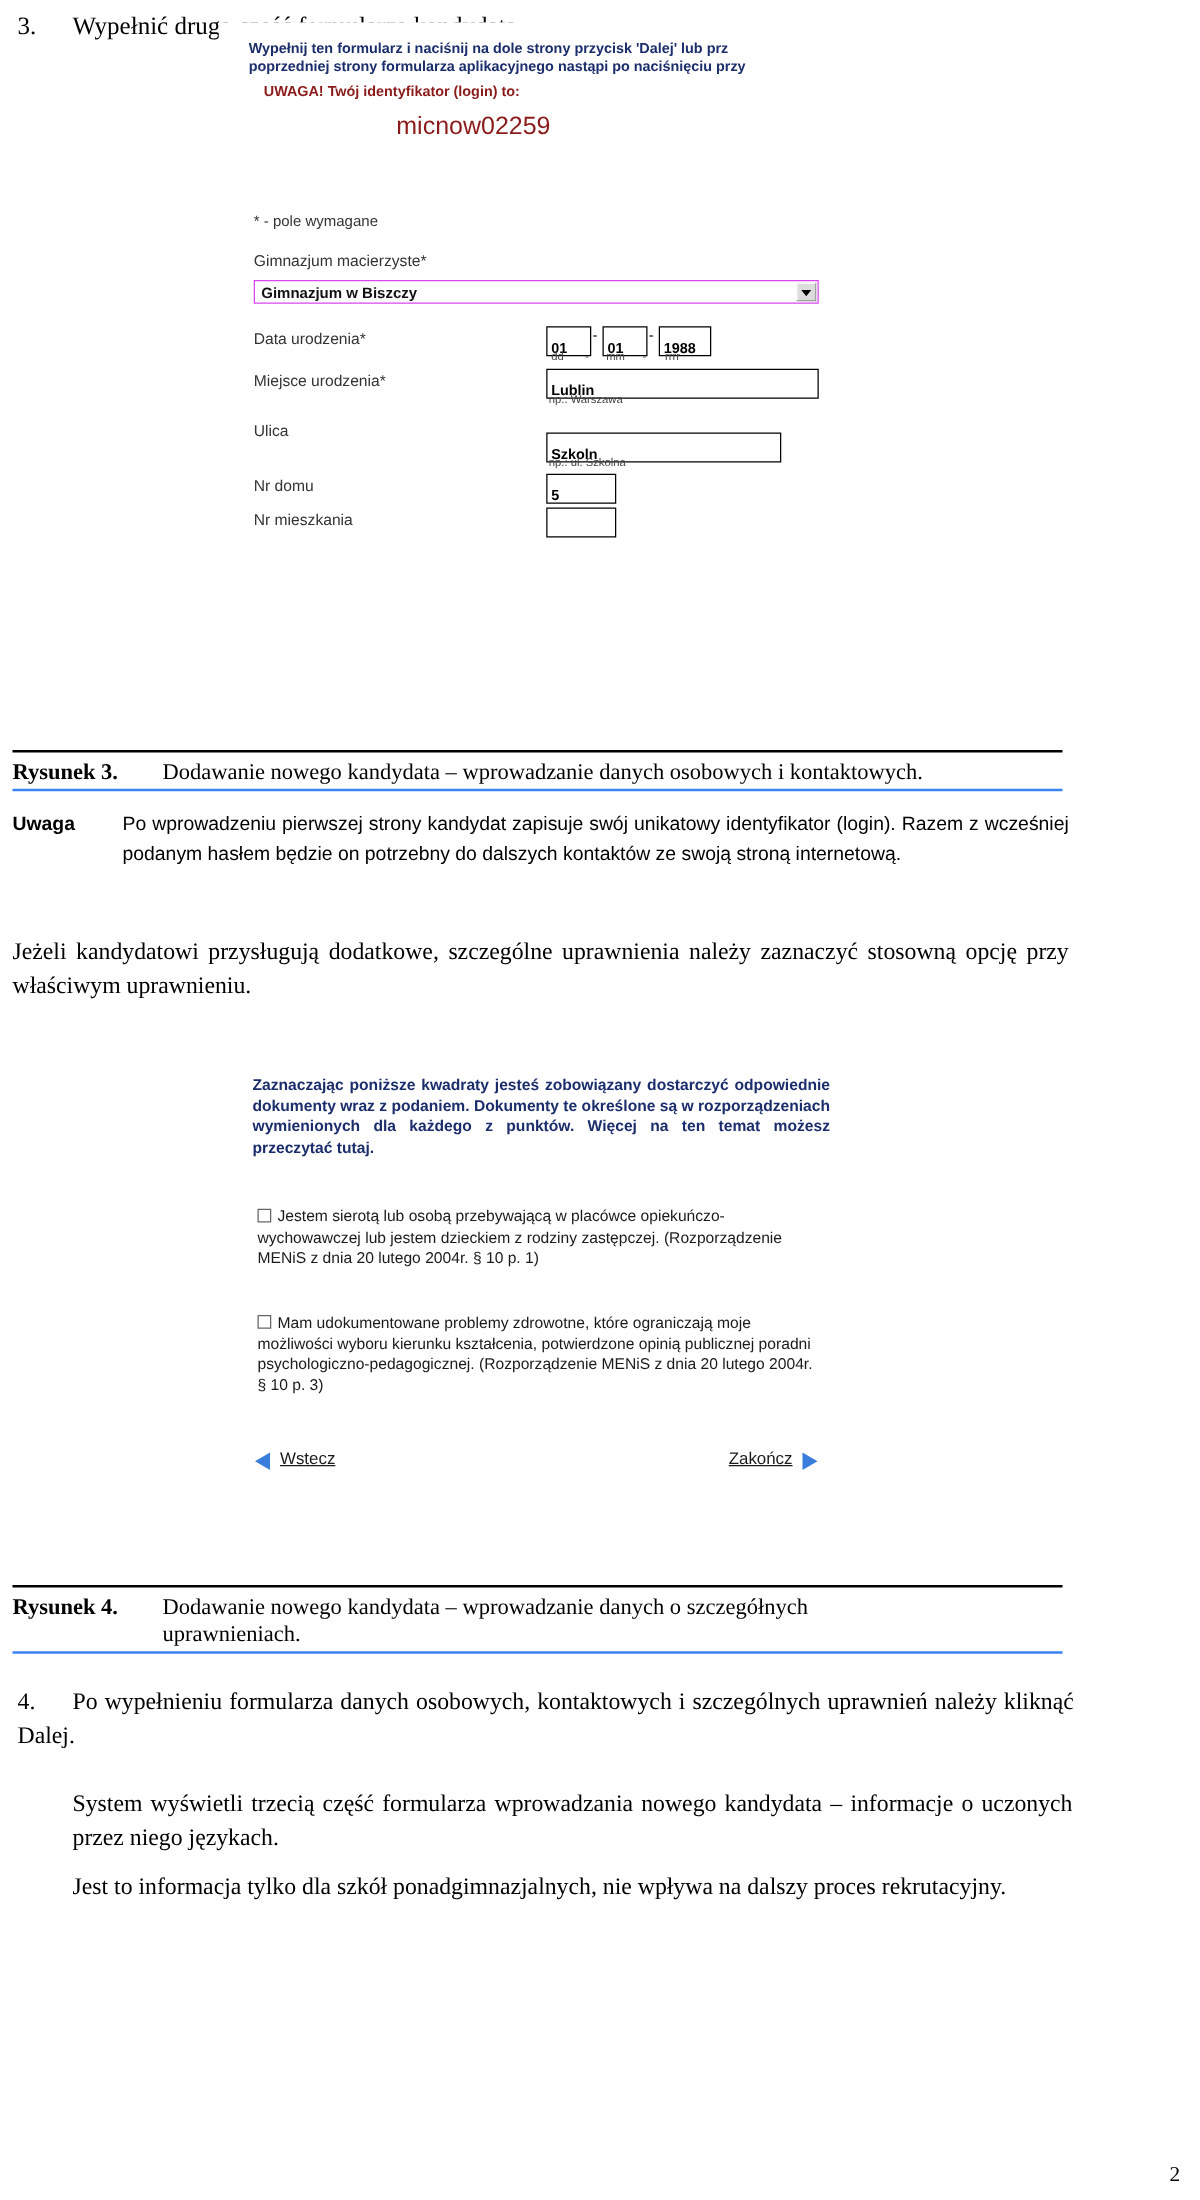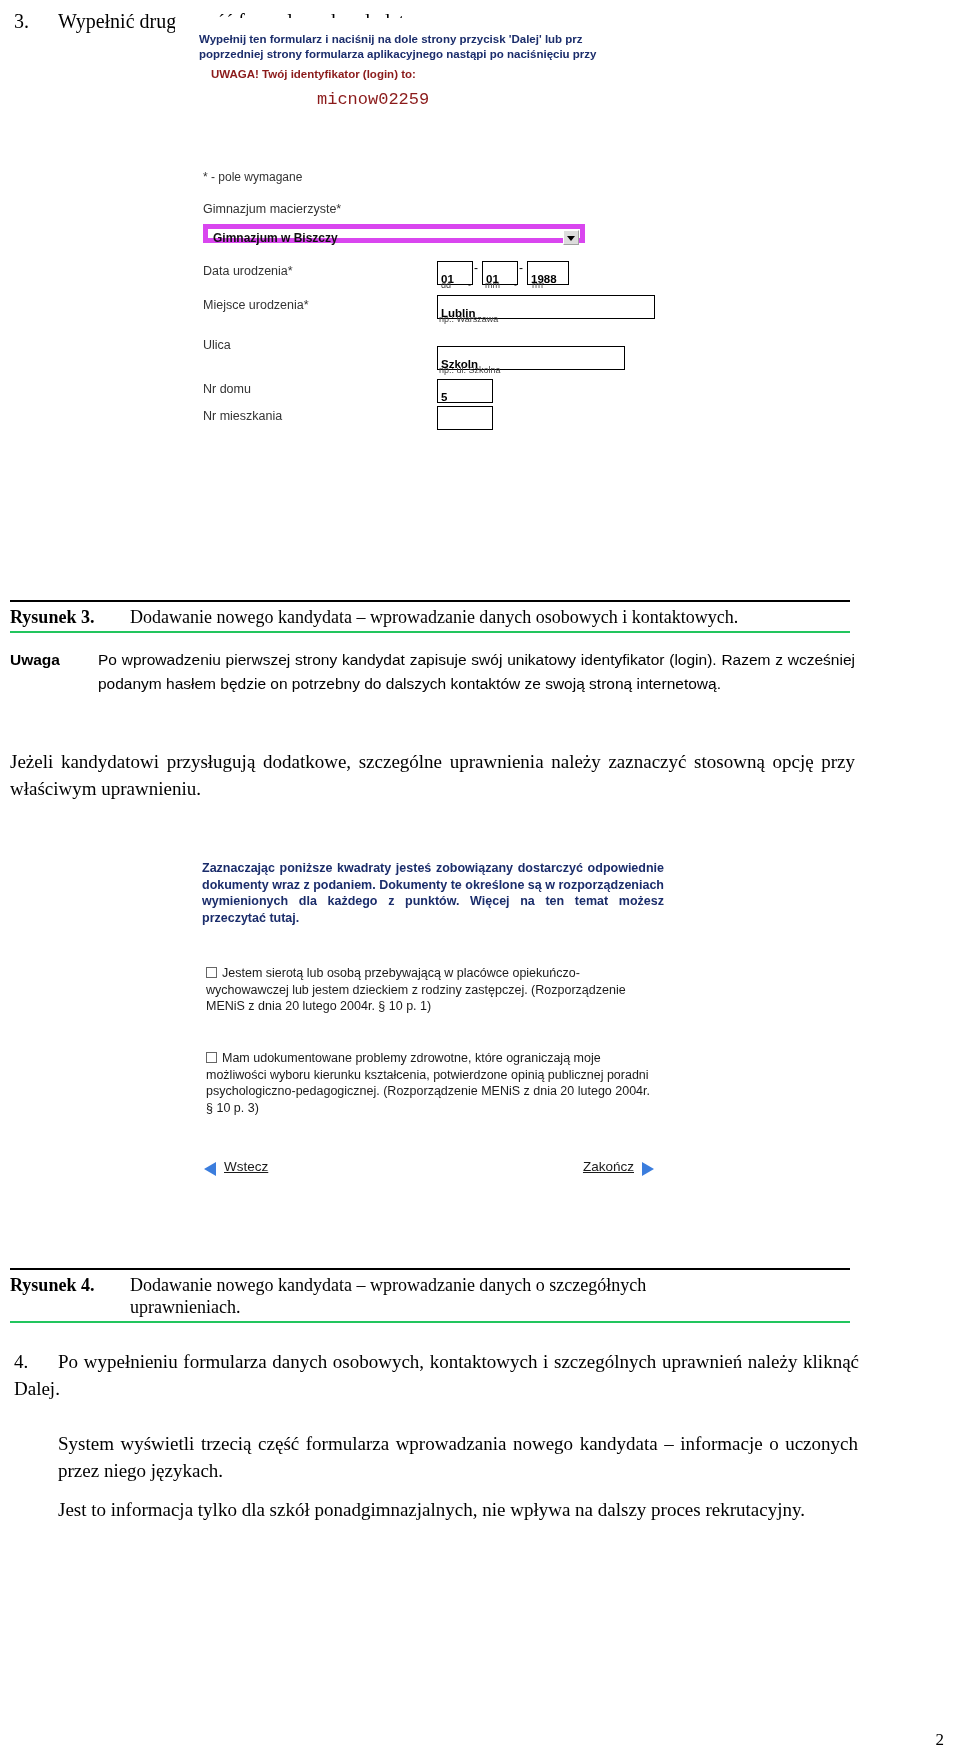--- a/index.html
+++ b/index.html
@@ -123,22 +123,22 @@
     top: 50px;
     font-family: "Liberation Sans", sans-serif;
     font-weight: bold;
     font-size: 11.5px;
     color: #8b1a1a;
   }
   .login-val {
     position: absolute;
     left: 142px;
     top: 72px;
-    font-family: Liberation Mono, monospace;
-    font-size: 17px;
+    font-family: Liberation Sans, sans-serif;
+    font-size: 20px;
     color: #8b1a1a;
   }
   .remember-red {
     position: absolute;
     left: 36px;
     top: 102px;
     width: 400px;
     font-family: "Liberation Sans", sans-serif;
     font-weight: bold;
     font-size: 11.5px;
@@ -158,23 +158,23 @@
     position: absolute;
     font-family: "Liberation Sans", sans-serif;
     font-size: 12.5px;
     color: #333333;
   }
 
   .select-box {
     position: absolute;
     left: 28px;
     top: 206px;
-    width: 382px;
+    width: 452px;
     height: 19px;
-    border: 5px solid #d946ef;
+    border: 1px solid #d946ef;
     background: #ffffff;
     box-sizing: border-box;
   }
   .select-box .sel-text {
     position: absolute;
     left: 5px;
     top: 2px;
     font-family: "Liberation Sans", sans-serif;
     font-weight: bold;
     font-size: 12px;
@@ -226,21 +226,21 @@
     font-size: 12px;
     color: #000;
   }
 
   
   .cap-block {
     position: absolute;
     left: 10px;
     width: 840px;
     border-top: 2px solid #000000;
-    border-bottom: 2px solid #22c55e;
+    border-bottom: 2px solid #3b82f6;
     padding: 4px 0 3px 0;
   }
   .cap-row {
     display: block;
     font-size: 18px;
     line-height: 22px;
   }
   .cap-label {
     display: inline-block;
     width: 120px;

